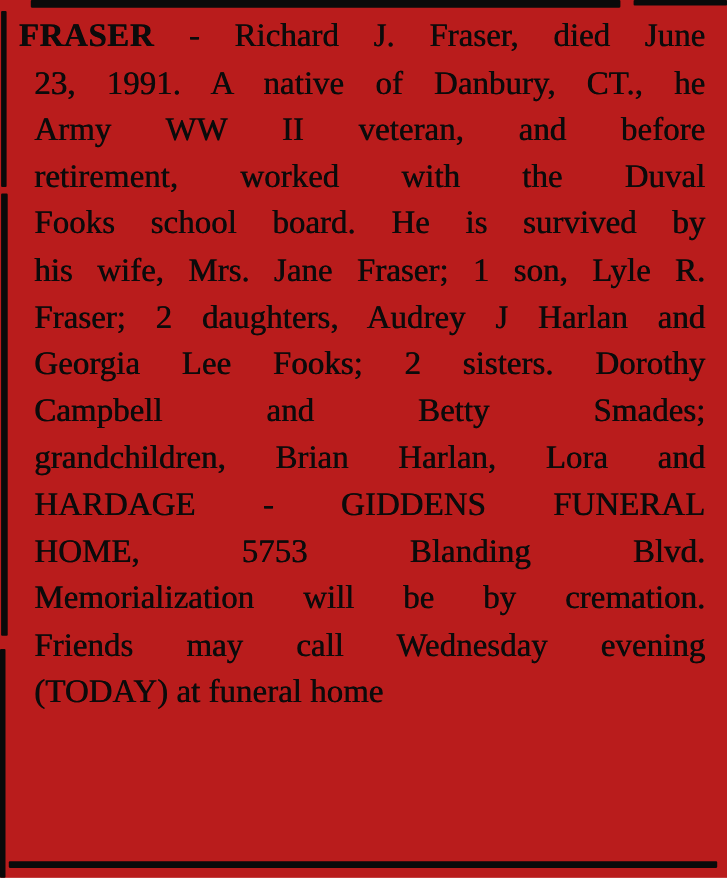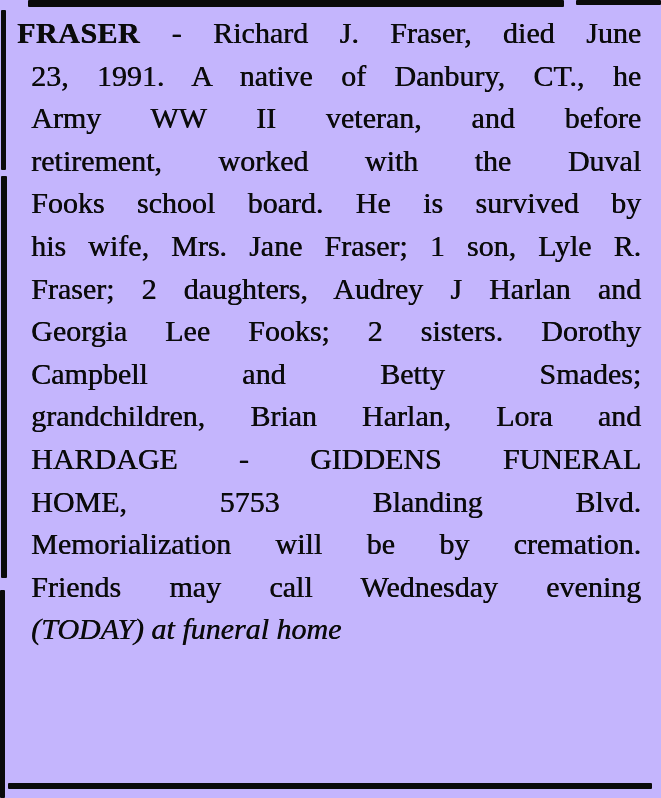--- a/index.html
+++ b/index.html
@@ -5,21 +5,21 @@
   html, body { margin: 0; padding: 0; }
   body {
     width: 661px; height: 798px;
     background: #ffffff;
     overflow: hidden;
     position: relative;
     font-family: "Liberation Serif", "DejaVu Serif", serif;
   }
   .doc {
     position: absolute; inset: 0;
-    background: #c4b5fd;
+    background: #b91c1c;
   }
   .rule {
     position: absolute;
     background: #0a0a0a;
     border-radius: 1px;
   }
   
   .rule.top-a    { left: 28px;  top: 0;     width: 536px; height: 7px; }
   .rule.top-b    { left: 576px; top: 0;     width: 85px;  height: 5px; }
   
@@ -37,21 +37,21 @@
     font-size: 30px;
     line-height: 42.6px;
     text-shadow: 0.5px 0 0 currentColor; 
   }
   .line {
     text-align: justify;
     text-align-last: justify;
     white-space: normal;
   }
   .line.first { margin-left: -14px; }
-  .line.last  { text-align-last: left; font-style: italic; }
+  .line.last  { text-align-last: left; }
   .surname {
     font-weight: 700;
     letter-spacing: 0.5px;
   }
 </style>
 </head>
 <body>
 
 <div class="doc">
 

